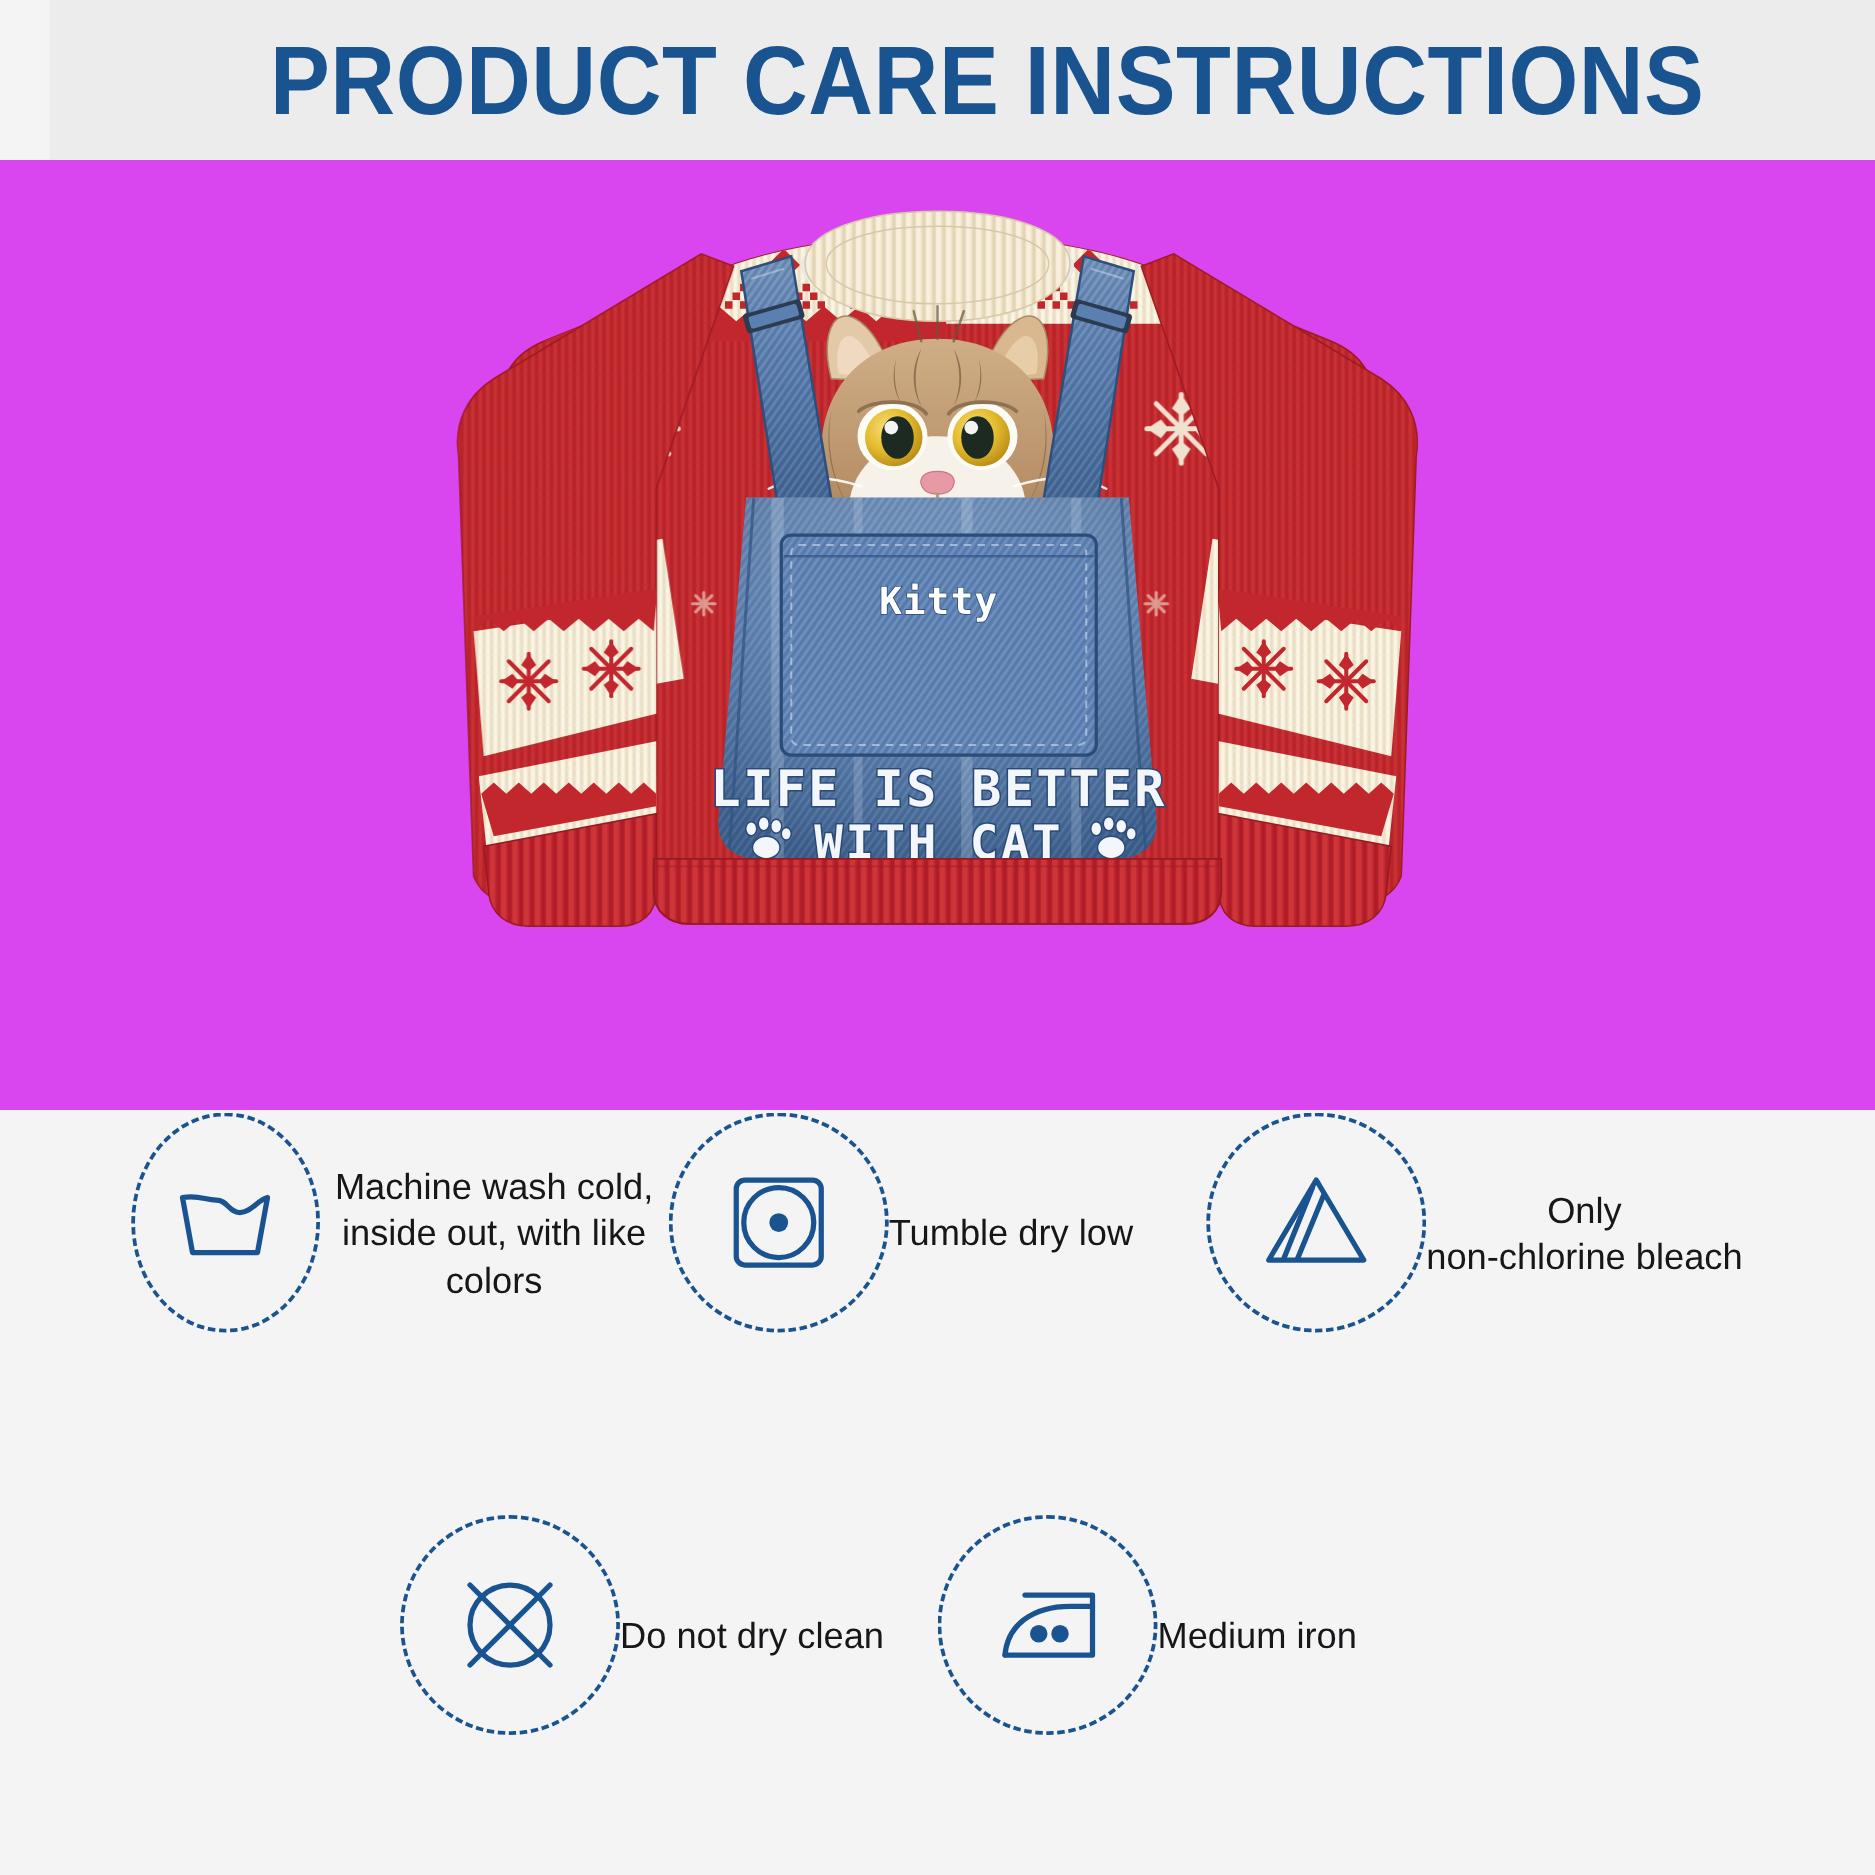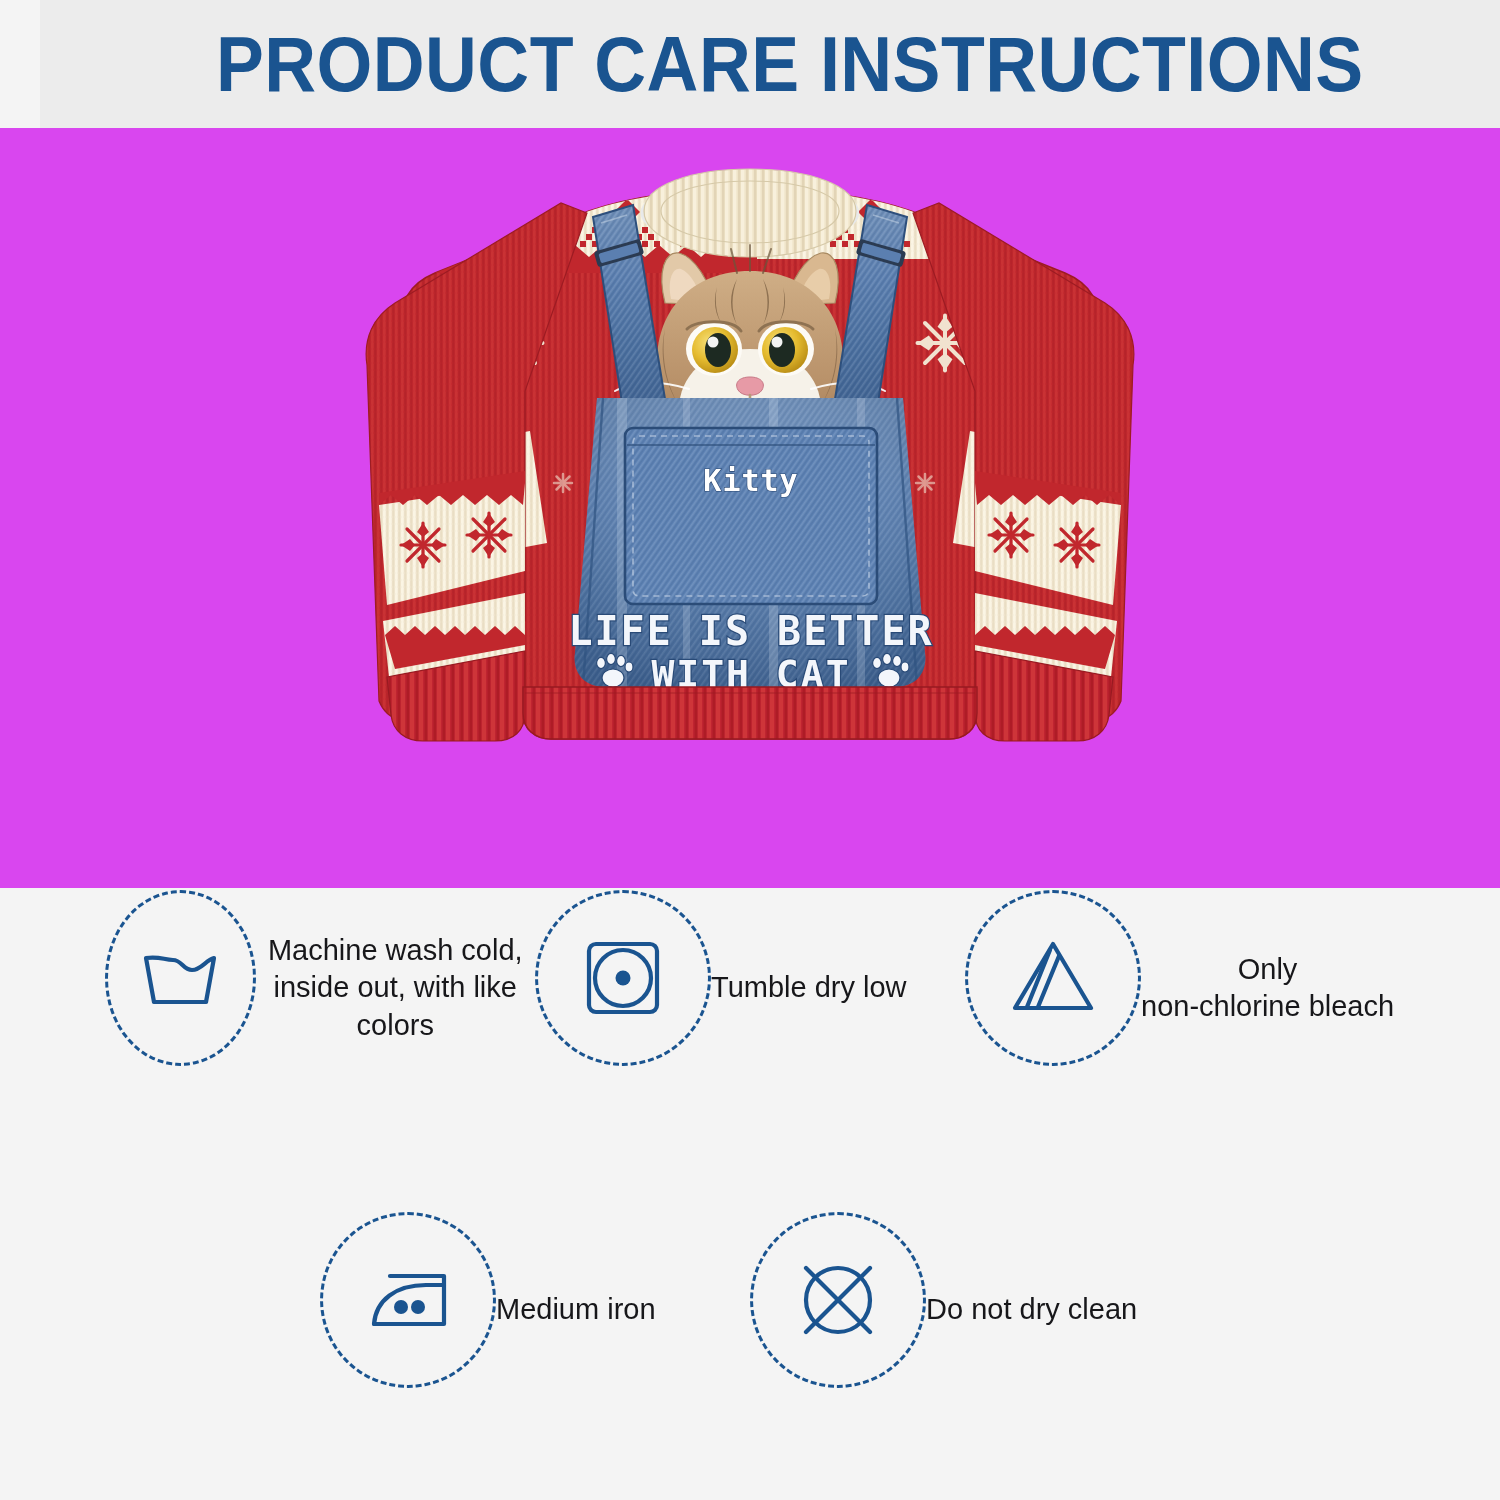--- a/index.html
+++ b/index.html
@@ -686,34 +686,34 @@
 non-chlorine bleach</div>
     </div>
 
   </div>
 
   <div class="care-row row2">
 
     <div class="care-item">
       <div class="care-circle">
         <svg width="96" height="96" viewBox="0 0 96 96">
+          <circle cx="48" cy="48" r="32" fill="none" stroke="#1a5490" stroke-width="4.2"></circle>
+          <line x1="16" y1="16" x2="80" y2="80" stroke="#1a5490" stroke-width="4.2" stroke-linecap="round"></line>
+          <line x1="80" y1="16" x2="16" y2="80" stroke="#1a5490" stroke-width="4.2" stroke-linecap="round"></line>
+        </svg>
+      </div>
+      <div class="care-caption">Do not dry clean</div>
+    </div>
+
+    <div class="care-item">
+      <div class="care-circle">
+        <svg width="96" height="96" viewBox="0 0 96 96">
           <path d="M14,72 L84,72 L84,24 L30,24" fill="none" stroke="#1a5490" stroke-width="4.2" stroke-linejoin="round" stroke-linecap="round"></path>
           <path d="M14,72 C16,48 36,33 66,33 L84,33" fill="none" stroke="#1a5490" stroke-width="4.2" stroke-linecap="round"></path>
           <circle cx="41" cy="55" r="7" fill="#1a5490"></circle>
           <circle cx="58" cy="55" r="7" fill="#1a5490"></circle>
         </svg>
       </div>
       <div class="care-caption">Medium iron</div>
     </div>
 
-    <div class="care-item">
-      <div class="care-circle">
-        <svg width="96" height="96" viewBox="0 0 96 96">
-          <circle cx="48" cy="48" r="32" fill="none" stroke="#1a5490" stroke-width="4.2"></circle>
-          <line x1="16" y1="16" x2="80" y2="80" stroke="#1a5490" stroke-width="4.2" stroke-linecap="round"></line>
-          <line x1="80" y1="16" x2="16" y2="80" stroke="#1a5490" stroke-width="4.2" stroke-linecap="round"></line>
-        </svg>
-      </div>
-      <div class="care-caption">Do not dry clean</div>
-    </div>
-
   </div>
 </div>
 
 </body></html>

